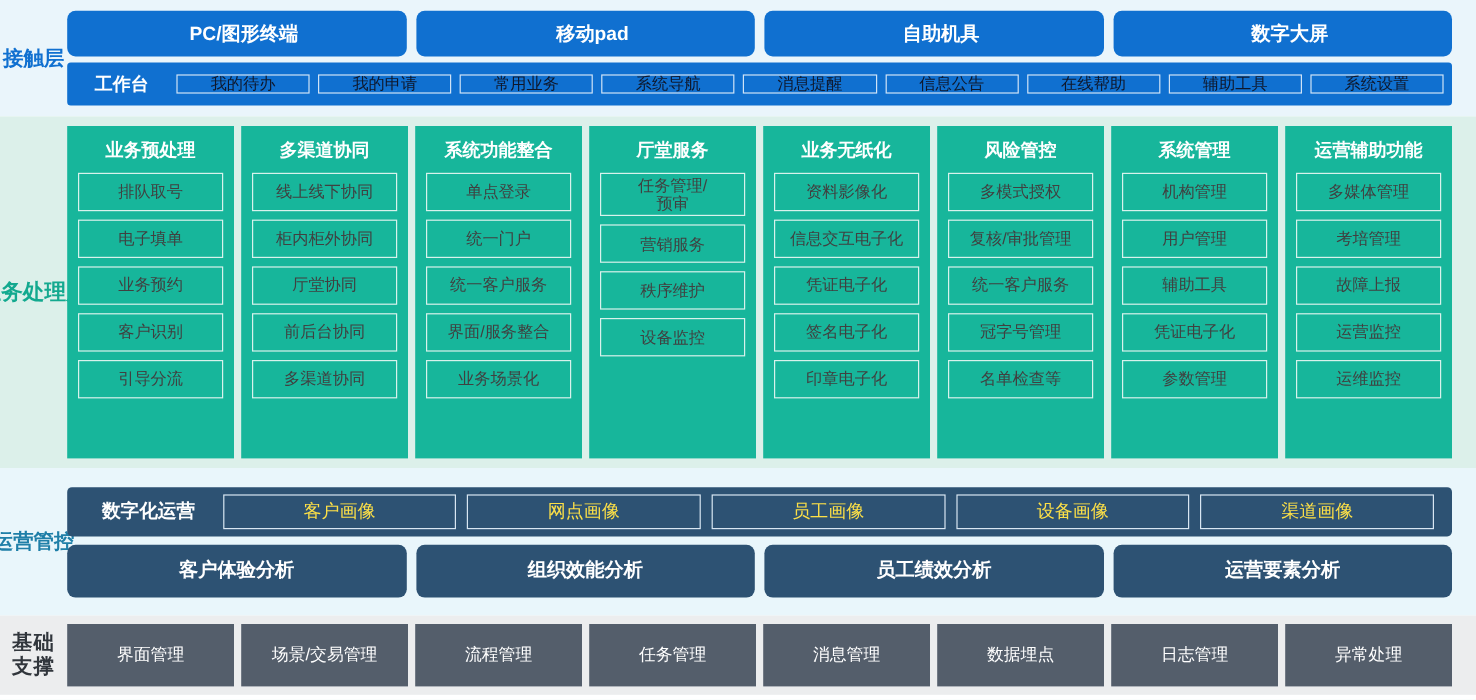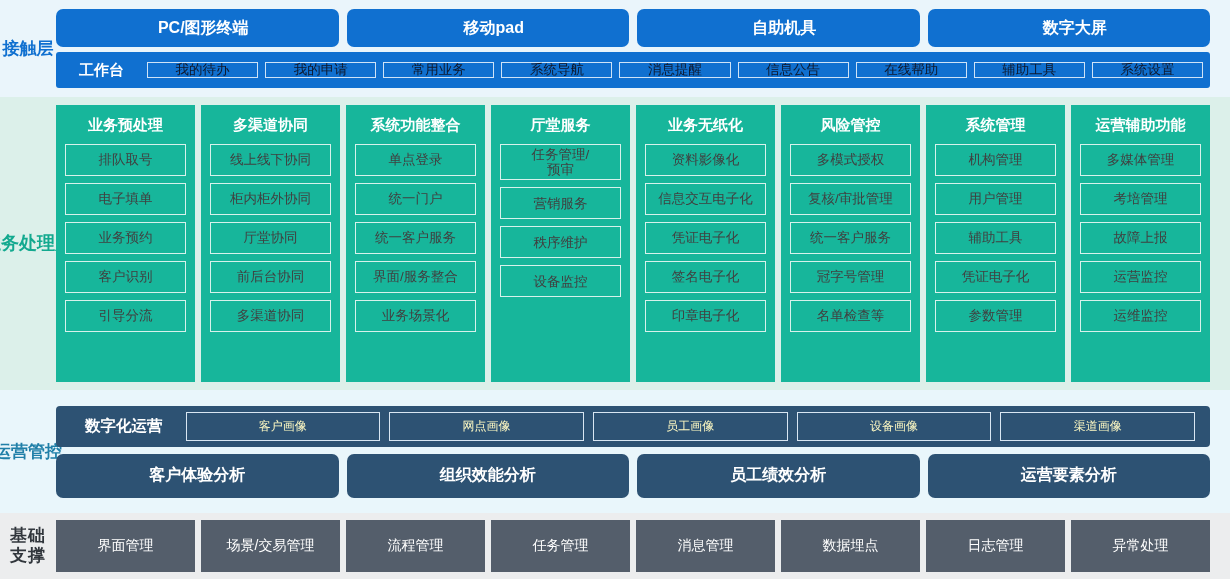--- a/index.html
+++ b/index.html
@@ -79,21 +79,21 @@
     background: #2d5273; border-radius: 4px;
     height: 41px; display: flex; align-items: center;
     padding: 0 15px; gap: 9px;
   }
   .ops-title {
     color: #fff; font-size: 15.5px; font-weight: bold;
     padding: 0 14px; white-space: nowrap;
   }
   .ops-chip {
     flex: 1 1 0; height: 29px; border: 1px solid #d8e6f2;
-    color: #fef9c3; font-size: 12px;
+    color: #fde047; font-size: 15px;
     display: flex; align-items: center; justify-content: center;
     white-space: nowrap;
   }
   .ops-row2 { display: flex; gap: 8px; }
   .ops-big {
     flex: 1 1 0; height: 44px; border-radius: 7px;
     background: #2d5273; color: #fff;
     font-size: 16px; font-weight: bold;
     display: flex; align-items: center; justify-content: center;
   }

